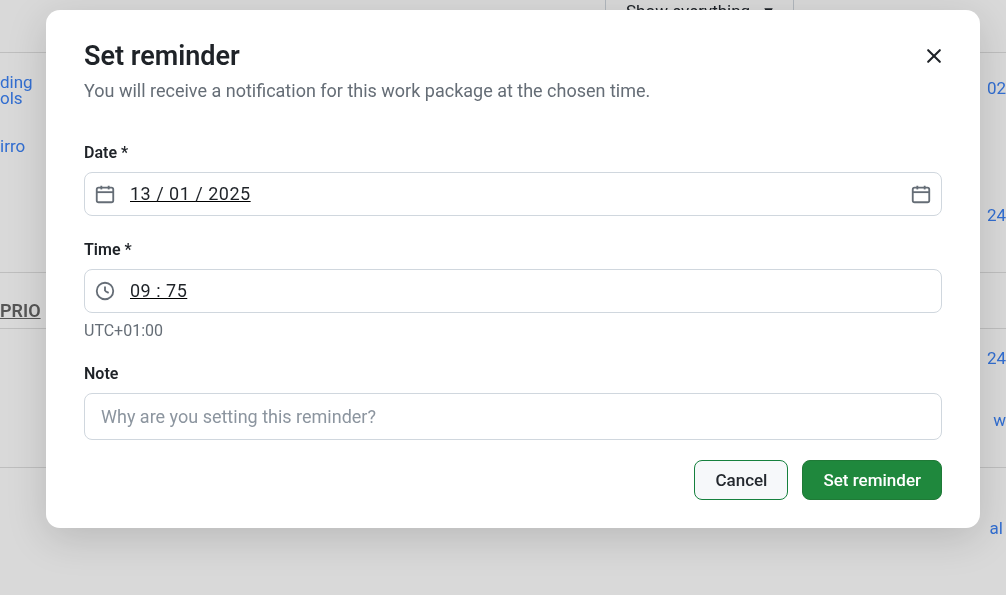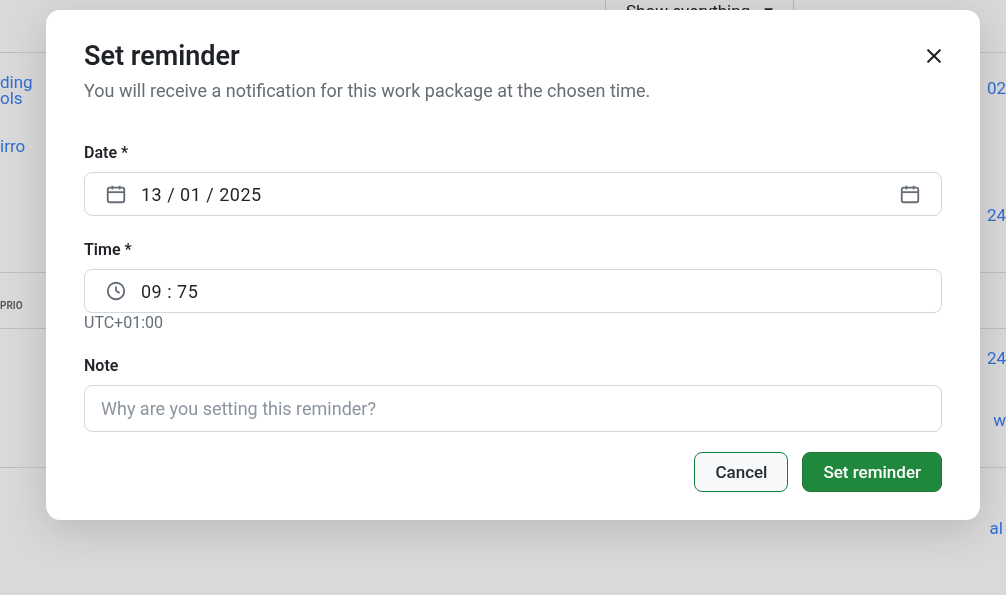--- a/index.html
+++ b/index.html
@@ -83,25 +83,26 @@
     .form-label {
       display: block;
       font-size: 16px;
       font-weight: 600;
       color: #1f2328;
       margin-bottom: 10px;
     }
     .input-wrap {
       position: relative;
       display: flex;
-      align-items: flex-end;
+      align-items: flex-start;
       border: 1px solid #d0d7de;
       border-radius: 8px;
-      padding: 10px 20px;
+      padding: 10px 9px;
       background: #fff;
+      text-decoration: underline;
     }
     .input-icon-left {
       display: flex;
       align-items: center;
       margin-right: 14px;
       color: #656d76;
     }
     .input-icon-left svg {
       width: 22px;
       height: 22px;
@@ -117,20 +118,21 @@
       align-items: center;
       color: #656d76;
     }
     .input-icon-right svg {
       width: 22px;
       height: 22px;
     }
     .helper-text {
       font-size: 16px;
       color: #656d76;
+      margin-top: 8px;
     }
     .note-input {
       width: 100%;
       border: 1px solid #d0d7de;
       border-radius: 8px;
       padding: 12px 16px;
       font-size: 18px;
       color: #1f2328;
       font-family: inherit;
       outline: none;
@@ -170,21 +172,21 @@
   <div style="position:absolute; left:605px; top:-10px; border:1px solid #d0d7de; border-radius:8px; padding:10px 20px; font-size:17px; color:#24292f; background:#fff;">
     <span>Show everything</span>
     <span style="margin-left:10px;">▾</span>
   </div>
 
   <div class="bg-row-border" style="top:52px;"></div>
   <div class="bg-text" style="left:0; top:72px;">ding</div>
   <div class="bg-text" style="left:0; top:88px;">ols</div>
   <div class="bg-text" style="left:0; top:136px;">irro</div>
   <div class="bg-row-border" style="top:272px;"></div>
-  <div class="bg-text" style="left:0; top:300px; font-weight:600; font-size:10px; color:#666;">PRIO</div>
+  <div class="bg-text" style="left:0; top:300px; font-weight:600; font-size:18px; color:#666;text-decoration:underline;">PRIO</div>
   <div class="bg-row-border" style="top:328px;"></div>
   <div class="bg-row-border" style="top:467px;"></div>
   <div class="bg-text" style="right:0; top:78px;">02</div>
   <div class="bg-text" style="right:0; top:205px;">24</div>
   <div class="bg-text" style="right:0; top:348px;">24</div>
   <div class="bg-text" style="right:0; top:410px;">w</div>
   <div class="bg-text" style="right:3px; top:518px;">al</div>
 </div>
 
 <div class="dim-overlay"></div>

